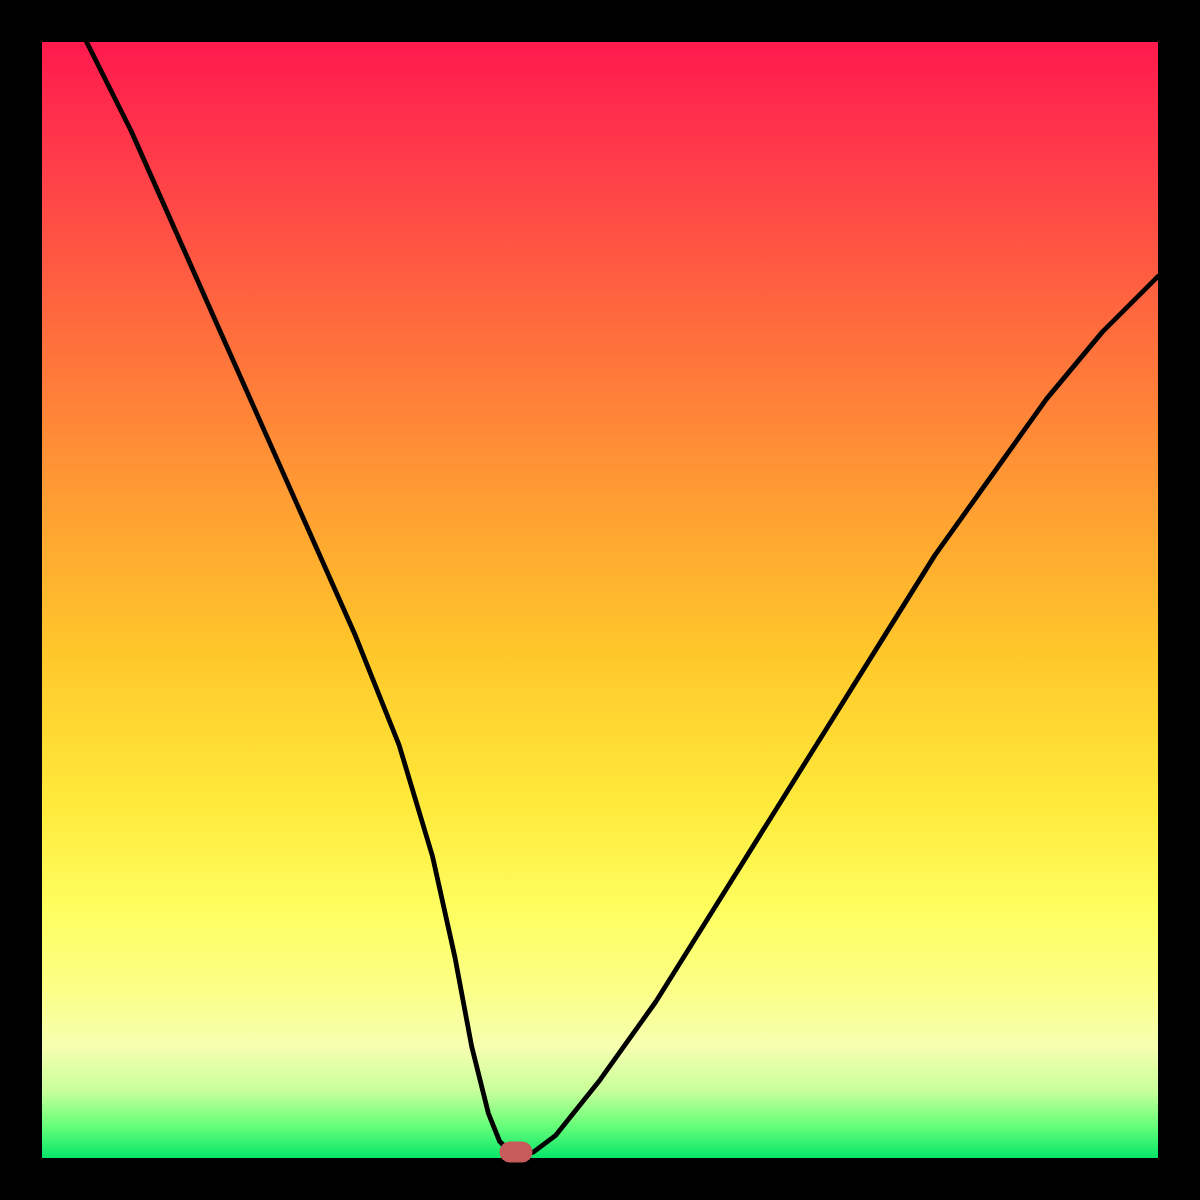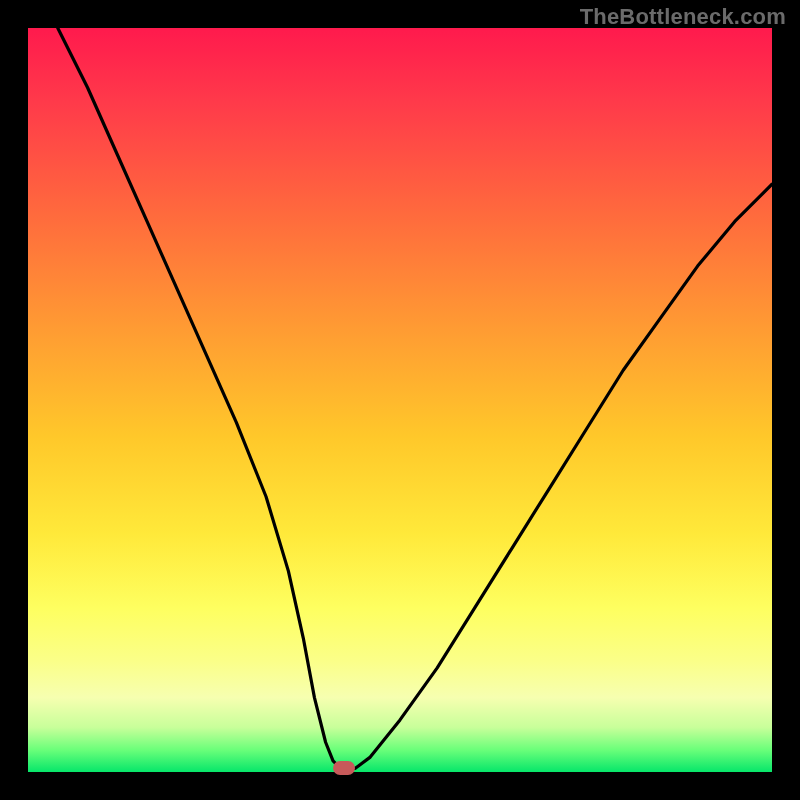--- a/index.html
+++ b/index.html
@@ -54,20 +54,19 @@
     border-radius: 7px;
     background: #c75a5a;
     z-index: 4;
     transform: translate(-50%, -50%);
   }
 </style>
 </head>
 <body>
 
 <div class="frame">
-  <div class="watermark">TheBottleneck.com</div>
   <div class="plot">
     <svg class="curve" viewBox="0 0 744 744" preserveAspectRatio="none">
       <path id="curve-path" fill="none" stroke="#000" stroke-width="3.2" stroke-linecap="round" stroke-linejoin="round" d="M29.76 0.00 L59.52 59.52 L89.28 126.48 L119.04 193.44 L148.80 260.40 L178.56 327.36 L208.32 394.32 L238.08 468.72 L260.40 543.12 L275.28 610.08 L286.44 669.60 L297.60 714.24 L305.04 732.84 L312.48 740.28 L319.92 740.28 L327.36 740.28 L342.24 729.12 L372.00 691.92 L409.20 639.84 L446.40 580.32 L483.60 520.80 L520.80 461.28 L558.00 401.76 L595.20 342.24 L632.40 290.16 L669.60 238.08 L706.80 193.44 L744.00 156.24"></path>
     </svg>
     <div class="marker" id="marker" style="left: 316.2px; top: 740.28px;"></div>
   </div>
 </div>
 
 </body></html>

